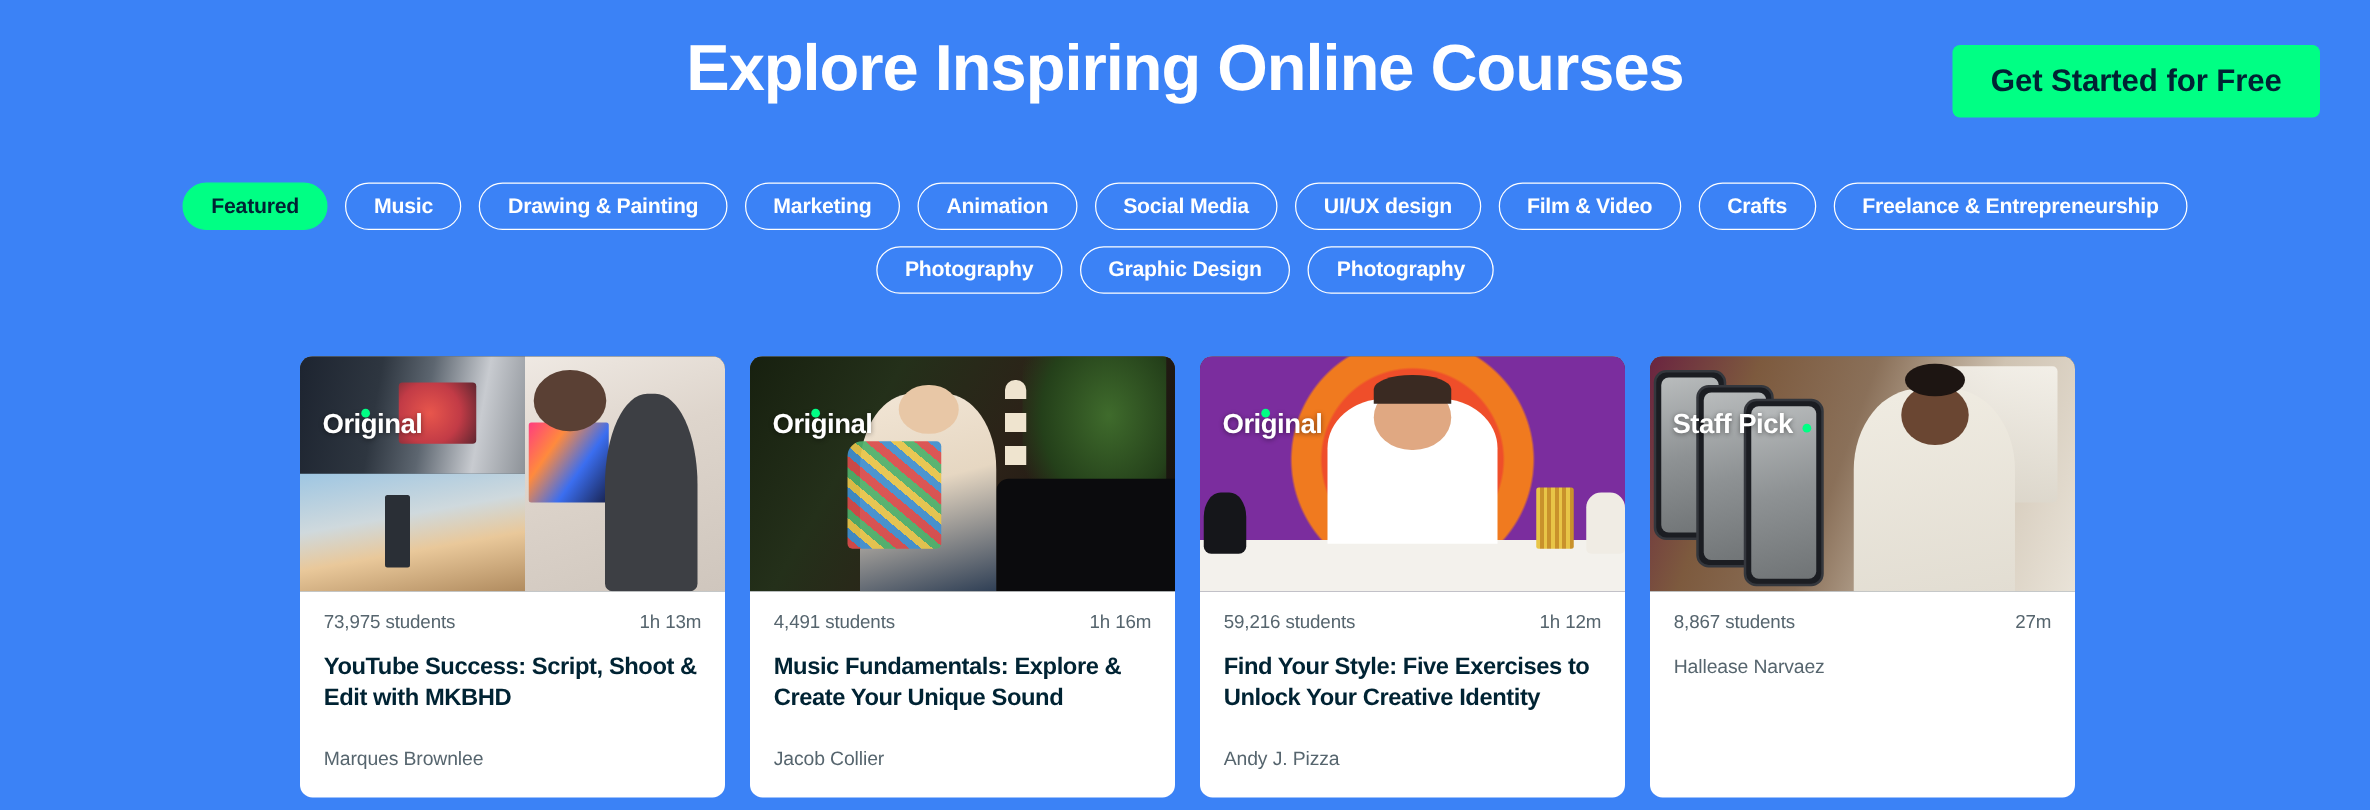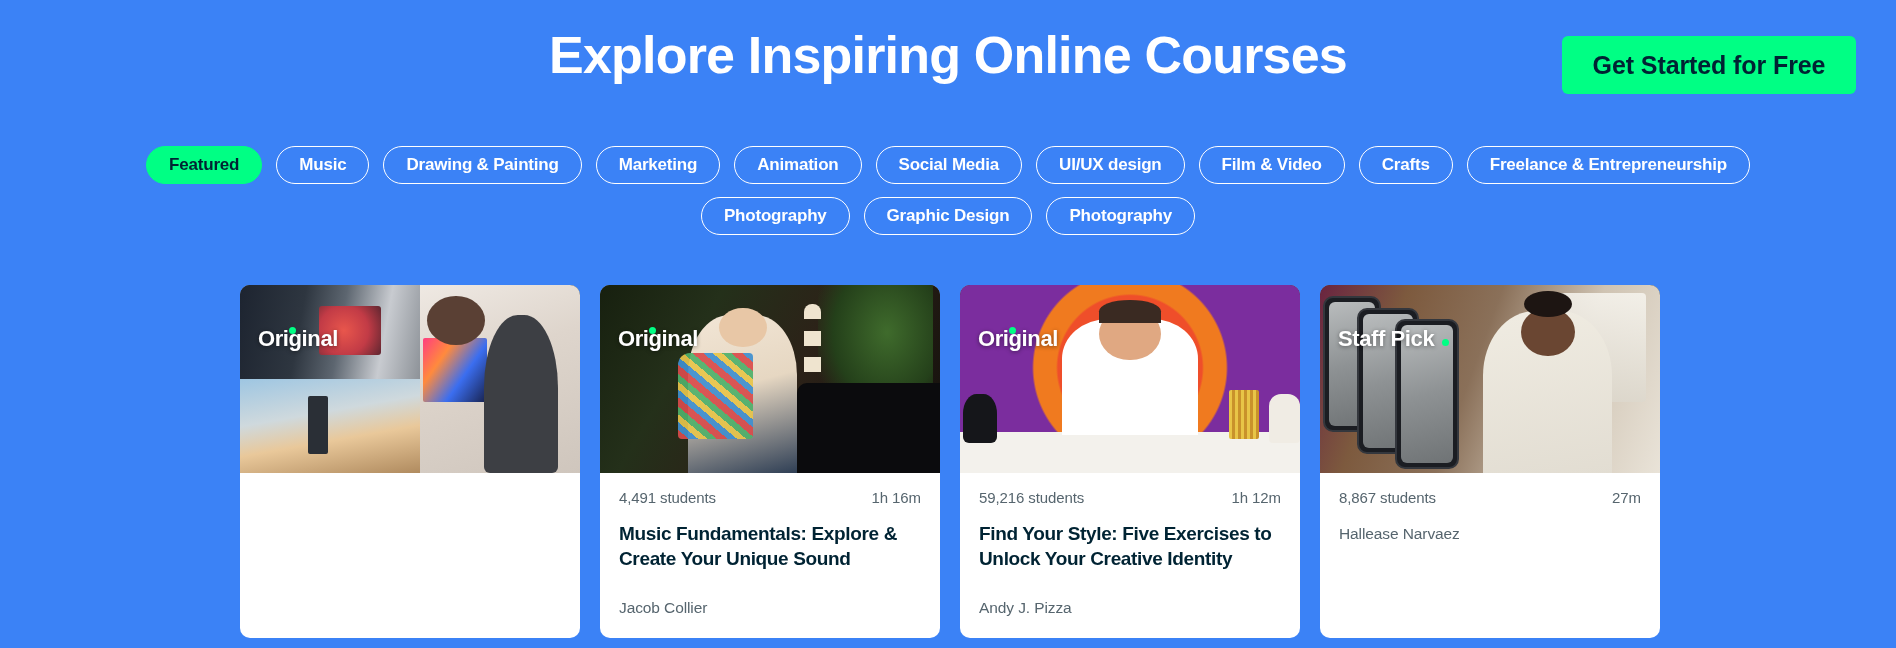--- a/index.html
+++ b/index.html
@@ -374,20 +374,28 @@
         <div class="art">
           <div class="c1-left-top"></div>
           <div class="c1-left-bot"></div>
           <div class="c1-right"></div>
           <div class="c1-head"></div>
         </div>
         <div class="badge original">
           <span>Original</span>
           <span class="dot"></span>
         </div>
+      </div>
+      <div class="card-body">
+        <div class="meta-row">
+          <span>73,975 students</span>
+          <span>1h 13m</span>
+        </div>
+        <div class="card-title">YouTube Success: Script, Shoot &amp; Edit with MKBHD</div>
+        <div class="card-author">Marques Brownlee</div>
       </div>
     </div>
 
     <div class="card">
       <div class="card-thumb">
         <div class="art">
           <div class="c2-bg"></div>
           <div class="c2-plant"></div>
           <div class="c2-lamp"></div>
           <div class="c2-piano"></div>

